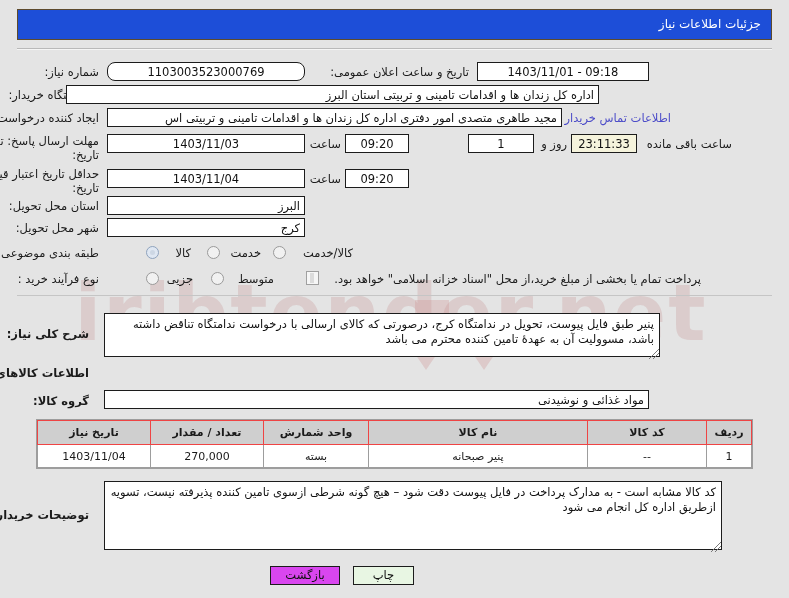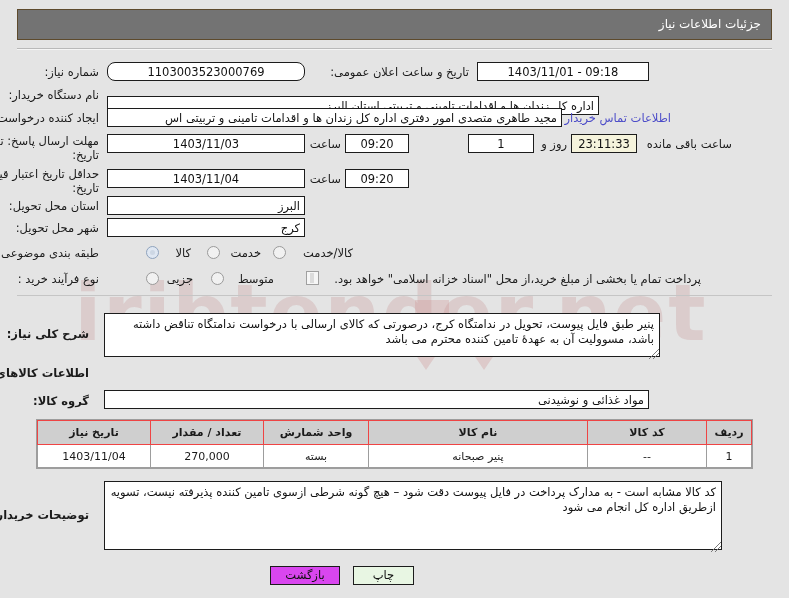--- a/index.html
+++ b/index.html
@@ -63,21 +63,21 @@
     width: 34px;
     height: 28px;
     background: rgba(205,150,150,0.33);
   }
   
   .header-bar {
     position: absolute;
     top: 9px; right: 17px;
     width: 755px;
     height: 31px;
-    background: #737373;
+    background: #1d4ed8;
     border: 1px solid #5d4a2c;
     box-sizing: border-box;
     z-index: 2;
   }
   .header-title {
     position: absolute;
     right: 10px;
     top: 7px;
     font-size: 12px;
     color: #ffffff;
@@ -258,21 +258,21 @@
   </div>
   <div class="hr-line" style="top:48px;"></div>
 
   <div class="lbl" style="right:690px; top:65px;">شماره نیاز:</div>
   <div class="inp center" style="right:484px; top:62px; width:198px;border-radius:8px;">1103003523000769</div>
 
   <div class="lbl" style="right:320px; top:65px;">تاریخ و ساعت اعلان عمومی:</div>
   <div class="inp center" style="right:140px; top:62px; width:172px;">09:18 - 1403/11/01</div>
 
   <div class="lbl" style="right:690px; top:88px;">نام دستگاه خریدار:</div>
-  <div class="inp right" style="right:190px; top:96px; width:492px;">اداره کل زندان ها و اقدامات تامینی و تربیتی استان البرز</div>
+  <div class="inp right" style="right:190px; top:85px; width:533px;">اداره کل زندان ها و اقدامات تامینی و تربیتی استان البرز</div>
 
   <div class="lbl" style="right:690px; top:111px;">ایجاد کننده درخواست:</div>
   <div class="inp right" style="right:227px; top:108px; width:455px;">مجید طاهری متصدی امور دفتری اداره کل زندان ها و اقدامات تامینی و تربیتی اس</div>
   <div class="link" style="right:118px; top:111px;">اطلاعات تماس خریدار</div>
 
   <div class="lbl" style="right:690px; top:134px;">مهلت ارسال پاسخ: تا</div>
   <div class="lbl" style="right:690px; top:148px;">تاریخ:</div>
   <div class="inp center" style="right:484px; top:134px; width:198px;">1403/11/03</div>
   <div class="lbl" style="right:448px; top:137px;">ساعت</div>
   <div class="inp center" style="right:380px; top:134px; width:64px;">09:20</div>

